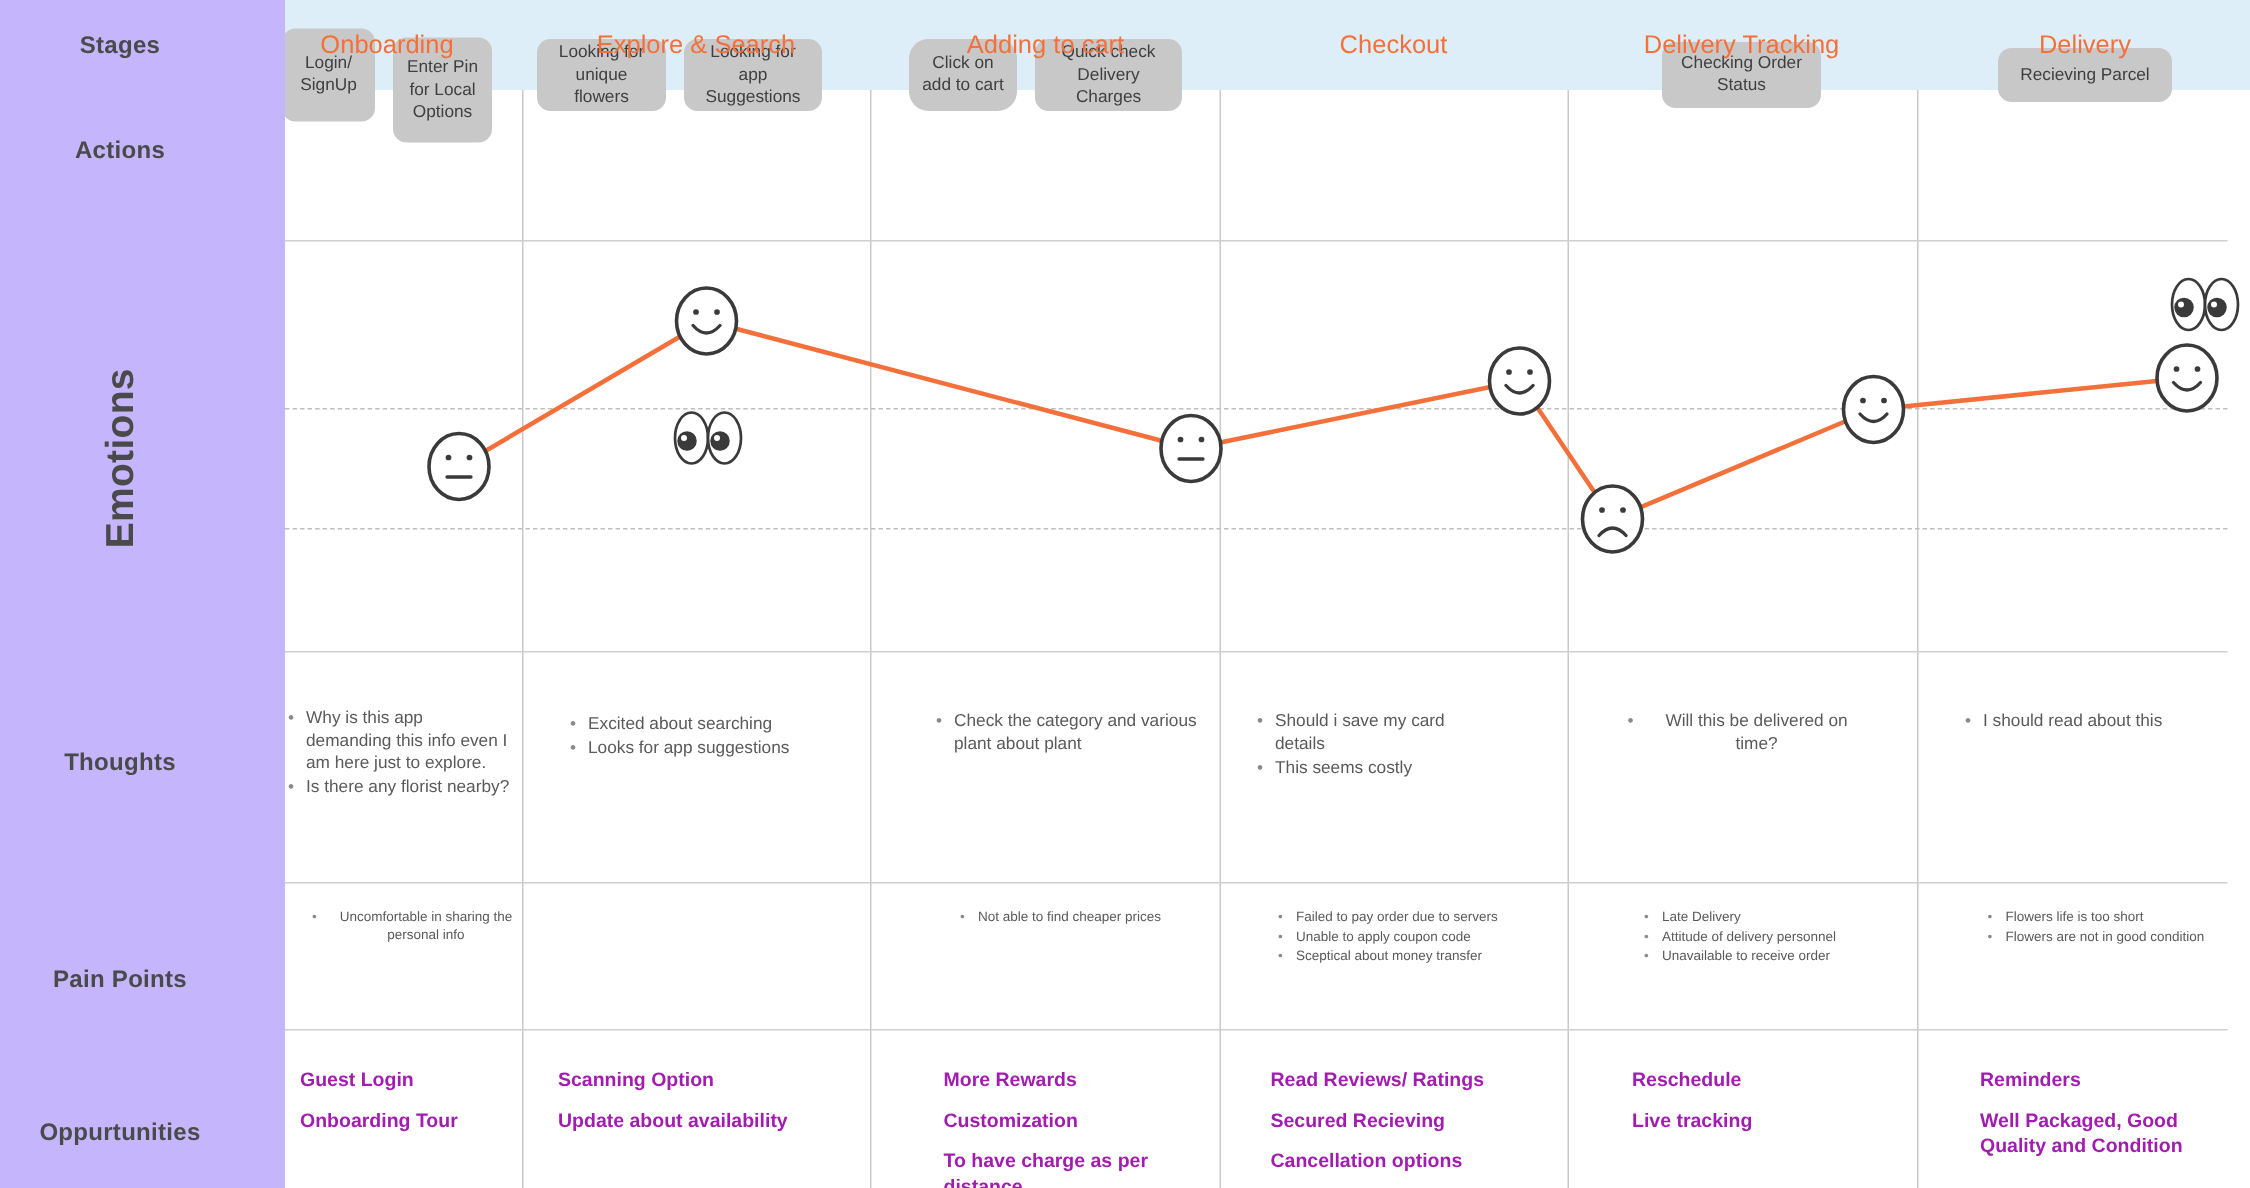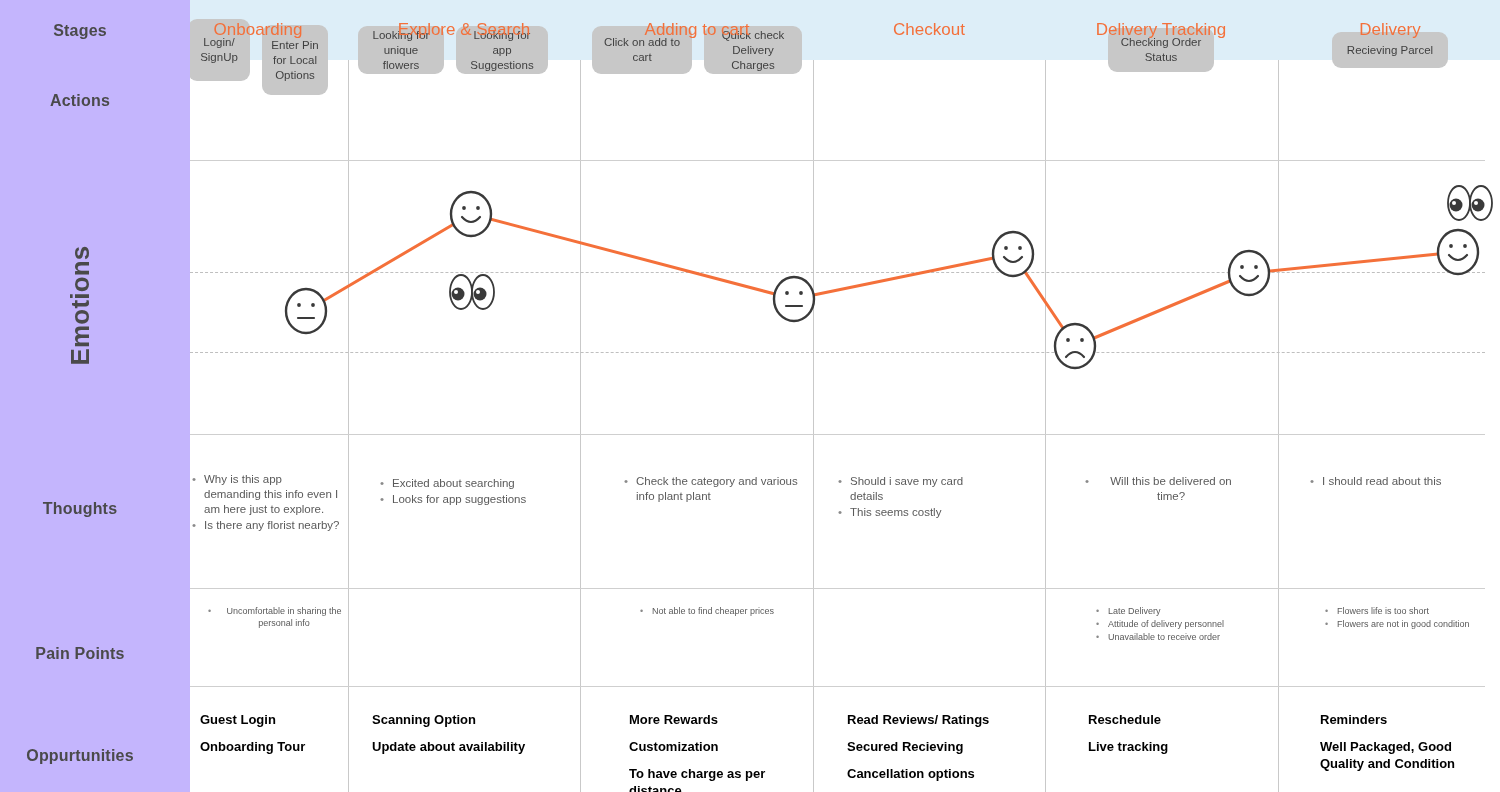--- a/index.html
+++ b/index.html
@@ -121,21 +121,21 @@
   }
   .cell li::before {
     content: "\2022";
     position: absolute;
     left: 0; top: 0;
     color: #8a8a8a;
   }
   .thoughts li { font-size: 11.5px; line-height: 15px; margin-bottom: 1px; }
   .pains li { font-size: 9px; line-height: 12px; margin-bottom: 1px; }
   .opps p {
-    color: #000000;
+    color: #a21caf;
     font-weight: bold;
     font-size: 13px;
     line-height: 17px;
     margin-bottom: 10px;
   }
 </style>
 </head>
 <body>
 
 <div id="board">
@@ -186,21 +186,21 @@
 
   <div class="chip-group" style="left:175px;width:166px;">
     <div class="chip" style="width:62px;height:62px;">Login/ SignUp</div>
     <div class="chip" style="width:66px;height:70px;margin-top:20px;">Enter Pin for Local Options</div>
   </div>
   <div class="chip-group" style="left:344px;width:218px;">
     <div class="chip" style="width:86px;height:48px;">Looking for unique flowers</div>
     <div class="chip" style="width:92px;height:48px;">Looking for app Suggestions</div>
   </div>
   <div class="chip-group" style="left:588px;width:218px;">
-    <div class="chip" style="width:100px;height:48px;">Click on add to cart</div>
+    <div class="chip" style="width:72px;height:48px;border-radius:13px;">Click on add to cart</div>
     <div class="chip" style="width:98px;height:48px;">Quick check Delivery Charges</div>
   </div>
   <div class="chip-group" style="left:1285px;width:210px;">
     <div class="chip" style="width:116px;height:36px;">Recieving Parcel</div>
   </div>
   <div class="chip-group" style="left:1052px;width:218px;">
     <div class="chip" style="width:106px;height:44px;">Checking Order Status</div>
   </div>
 
   <svg id="emotion-layer" viewBox="0 0 1500 792">
@@ -276,21 +276,21 @@
     </ul>
   </div>
   <div class="cell thoughts" style="left:380px;top:476px;width:195px;">
     <ul>
       <li>Excited about searching</li>
       <li>Looks for app suggestions</li>
     </ul>
   </div>
   <div class="cell thoughts" style="left:624px;top:474px;width:175px;">
     <ul>
-      <li>Check the category and various info plant plant</li>
+      <li>Check the category and various plant about plant</li>
     </ul>
   </div>
   <div class="cell thoughts" style="left:838px;top:474px;width:150px;">
     <ul>
       <li>Should i save my card details</li>
       <li>This seems costly</li>
     </ul>
   </div>
   <div class="cell thoughts" style="left:1085px;top:474px;width:160px;text-align:center;">
     <ul>
@@ -304,20 +304,27 @@
   </div>
 
   <div class="cell pains" style="left:208px;top:605px;width:140px;text-align:center;">
     <ul>
       <li>Uncomfortable in sharing the personal info</li>
     </ul>
   </div>
   <div class="cell pains" style="left:640px;top:605px;width:170px;">
     <ul>
       <li>Not able to find cheaper prices</li>
+    </ul>
+  </div>
+  <div class="cell pains" style="left:852px;top:605px;width:165px;">
+    <ul>
+      <li>Failed to pay order due to servers</li>
+      <li>Unable to apply coupon code</li>
+      <li>Sceptical about money transfer</li>
     </ul>
   </div>
   <div class="cell pains" style="left:1096px;top:605px;width:175px;">
     <ul>
       <li>Late Delivery</li>
       <li>Attitude of delivery personnel</li>
       <li>Unavailable to receive order</li>
     </ul>
   </div>
   <div class="cell pains" style="left:1325px;top:605px;width:150px;">

